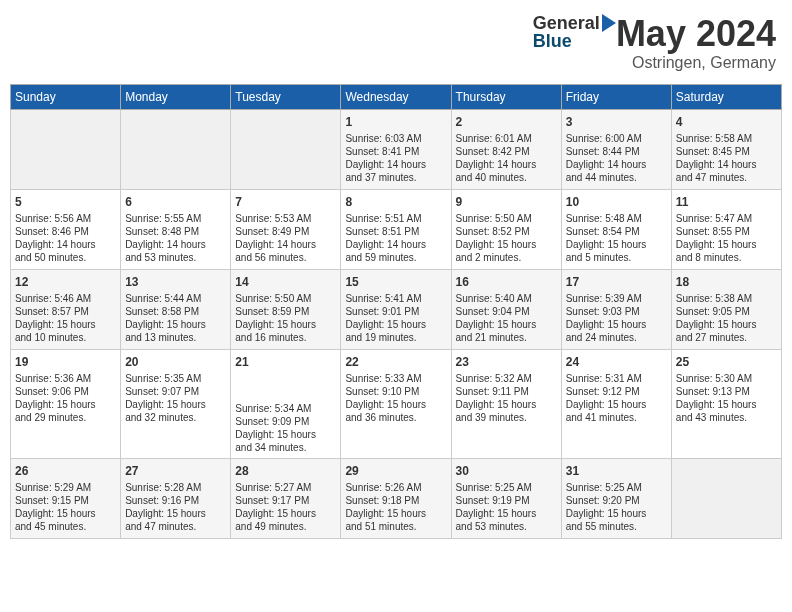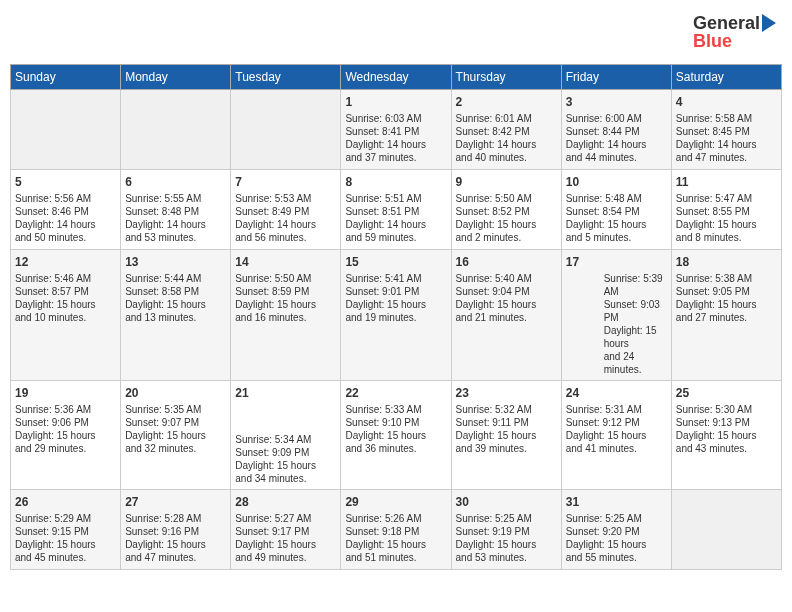--- a/index.html
+++ b/index.html
@@ -36,21 +36,21 @@
       height: 0;
       border-top: 9px solid transparent;
       border-bottom: 9px solid transparent;
       border-left: 14px solid #1a5fa8;
       margin-left: 2px;
       margin-top: -2px;
     }
     .logo-blue-label {
       font-size: 18px;
       font-weight: bold;
-      color: #ef4444;
+      color: #0c4a6e;
       margin-top: -2px;
     }
     .title-block {
       text-align: right;
     }
     .main-title {
       font-size: 36px;
       font-weight: bold;
       color: #333;
       line-height: 1.1;
@@ -107,20 +107,24 @@
 </head>
 <body>
 
 <div class="header">
   <div class="logo">
     <div class="logo-top">
       <span class="logo-general">General</span>
       <div class="logo-arrow"></div>
     </div>
     <span class="logo-blue-label">Blue</span>
+  </div>
+  <div class="title-block">
+    <div class="main-title">May 2024</div>
+    <div class="subtitle">Ostringen, Germany</div>
   </div>
 </div>
 
 <table>
   <thead>
     <tr>
     <th>Sunday</th>
         <th>Monday</th>
         <th>Tuesday</th>
         <th>Wednesday</th>
@@ -245,21 +249,21 @@
         </td>
         <td>
           <span class="day-num">16</span>
           <div class="day-info" style="white-space: pre-line;">Sunrise: 5:40 AM
 Sunset: 9:04 PM
 Daylight: 15 hours
 and 21 minutes.</div>
         </td>
         <td>
           <span class="day-num">17</span>
-          <div class="day-info" style="white-space: pre-line; margin-left: 38px;">Sunrise: 5:39 AM
+          <div class="day-info" style="white-space: pre-line;">Sunrise: 5:39 AM
 Sunset: 9:03 PM
 Daylight: 15 hours
 and 24 minutes.</div>
         </td>
         <td>
           <span class="day-num">18</span>
           <div class="day-info" style="white-space: pre-line;">Sunrise: 5:38 AM
 Sunset: 9:05 PM
 Daylight: 15 hours
 and 27 minutes.</div>

